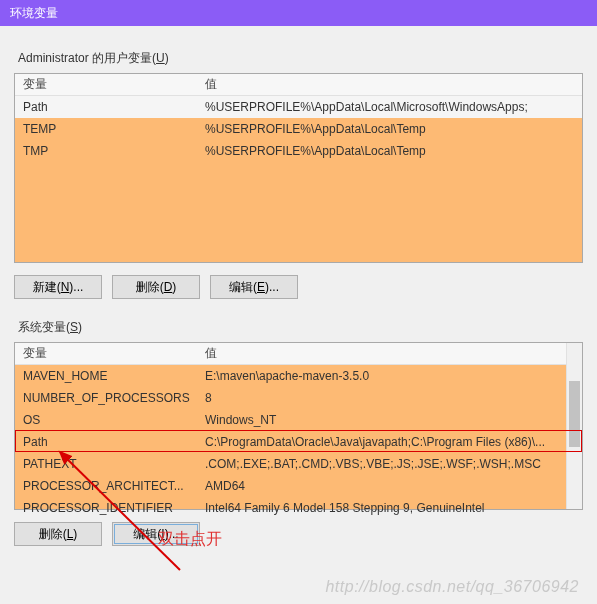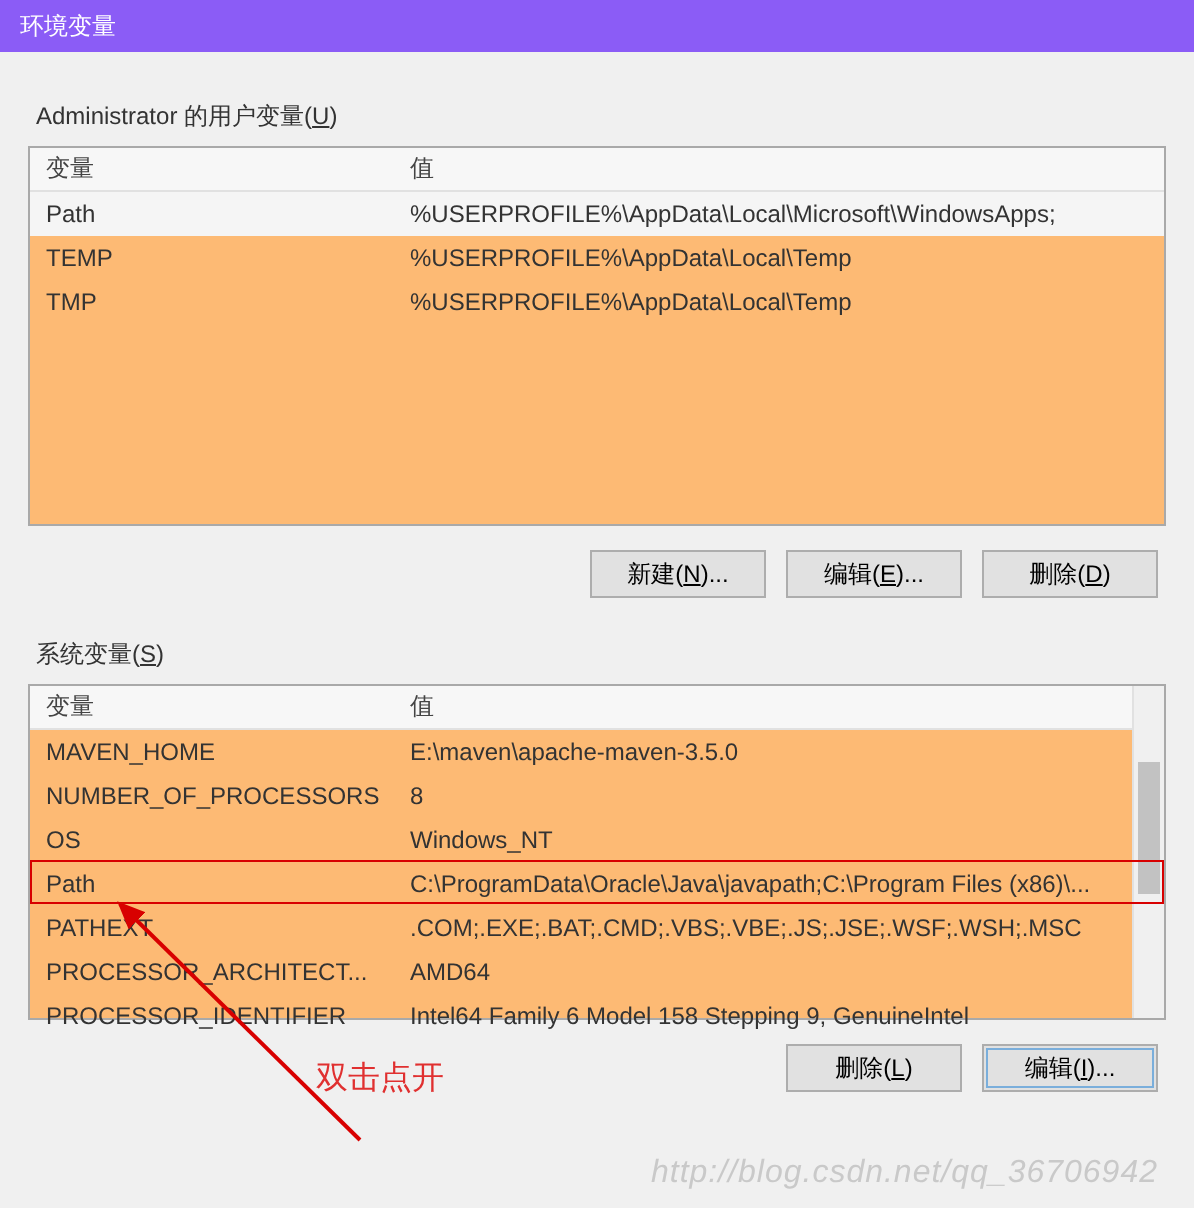--- a/index.html
+++ b/index.html
@@ -62,21 +62,21 @@
     border-left: 1px solid #e1e1e1;
   }
   .scroll-thumb {
     position: absolute;
     left: 2px; right: 2px;
     background: #c2c2c2;
     border-radius: 0;
   }
   .btn-row {
     display: flex;
-    justify-content: flex-end;
+    justify-content: flex-start;
     gap: 10px;
     padding: 12px 4px 8px 0;
   }
   .btn {
     min-width: 88px;
     height: 24px;
     background: #e1e1e1;
     border: 1px solid #adadad;
     font-size: 12px;
     cursor: pointer;
@@ -138,22 +138,22 @@
         </div>
         <div class="list-row">
           <div class="col-name">TMP</div>
           <div class="col-value">%USERPROFILE%\AppData\Local\Temp</div>
         </div>
       </div>
   </div>
 
   <div class="btn-row">
     <button class="btn">新建(<span class="u">N</span>)...</button>
+    <button class="btn">删除(<span class="u">D</span>)</button>
     <button class="btn">编辑(<span class="u">E</span>)...</button>
-    <button class="btn">删除(<span class="u">D</span>)</button>
   </div>
 
   <div class="section-label">系统变量(<span class="u">S</span>)</div>
 
   <div class="listbox sys-box" style="position:relative;">
     <div class="list-header">
       <div class="col-name">变量</div>
       <div class="col-value">值</div>
     </div>
     <div class="list-body" id="sys-rows" style="padding-right:16px;">

